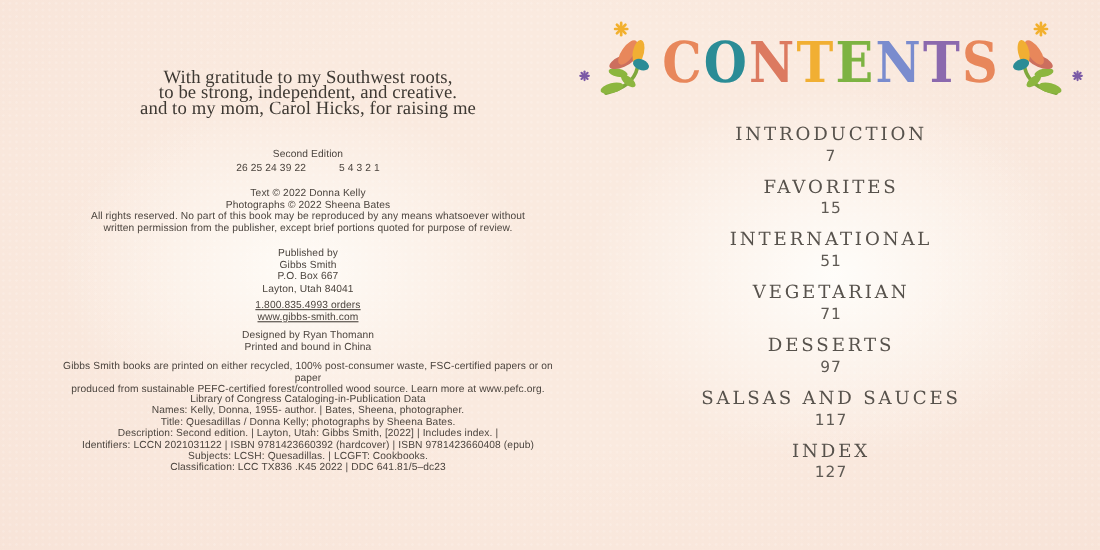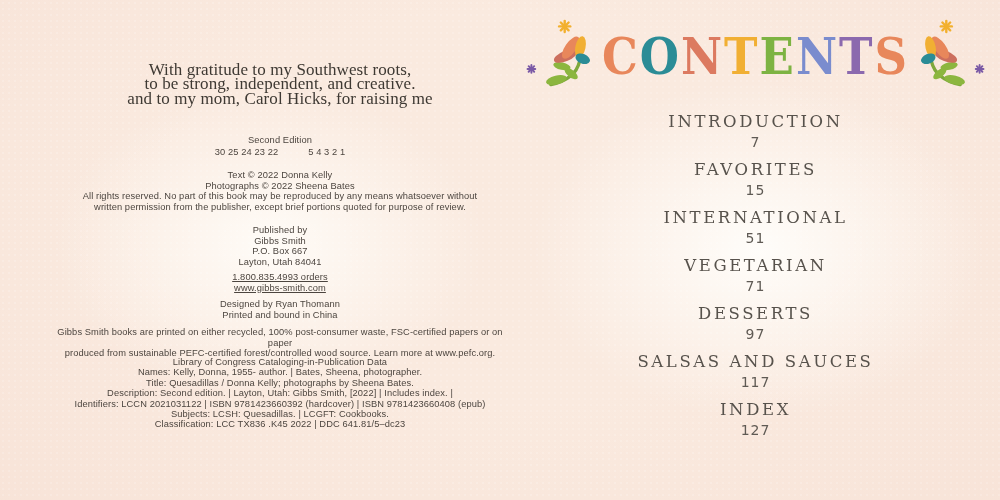--- a/index.html
+++ b/index.html
@@ -69,21 +69,21 @@
 
     <div class="block dedication">
         <div>With gratitude to my Southwest roots,</div>
         <div>to be strong, independent, and creative.</div>
         <div>and to my mom, Carol Hicks, for raising me</div>
       </div>
 
     <div class="block edition">
       <div>Second Edition</div>
       <div class="printers-key">
-        <span>30 25 24 23 22</span><span class="key-gap"></span><span>5 4 3 2 1</span>
+        <span>26 25 24 39 22</span><span class="key-gap"></span><span>5 4 3 2 1</span>
       </div>
     </div>
 
     <div class="block copyright">
         <div>Text © 2022 Donna Kelly</div>
         <div>Photographs © 2022 Sheena Bates</div>
         <div>All rights reserved. No part of this book may be reproduced by any means whatsoever without</div>
         <div>written permission from the publisher, except brief portions quoted for purpose of review.</div>
       </div>
 

